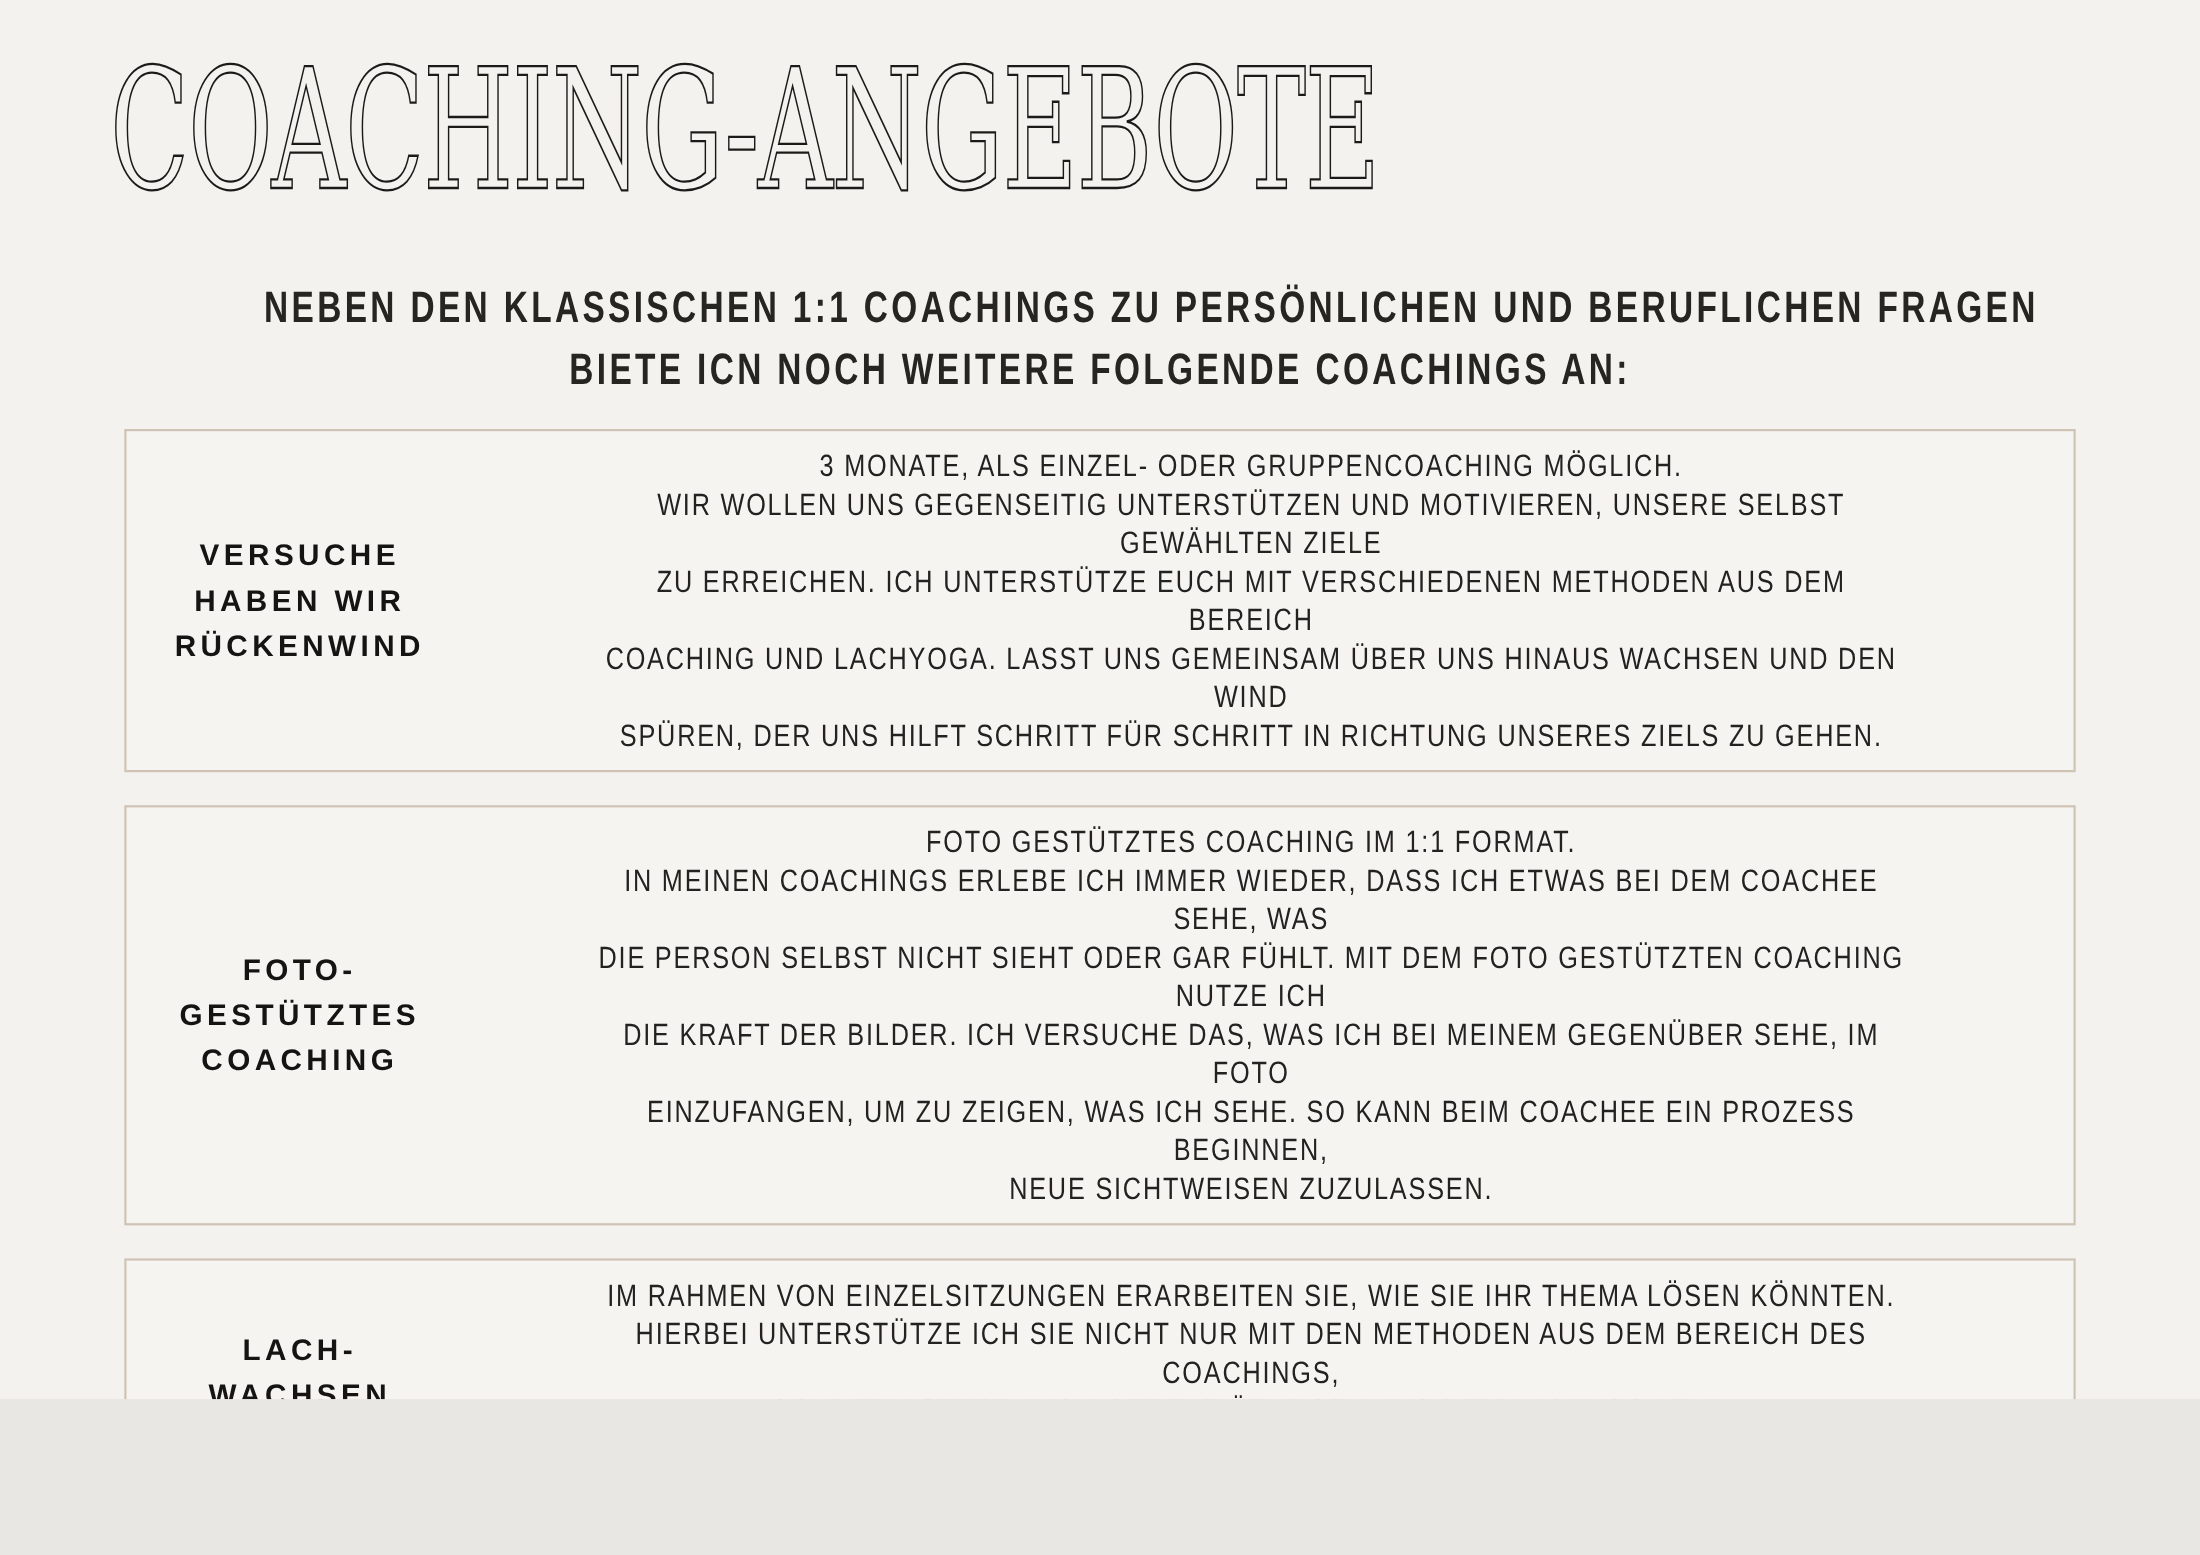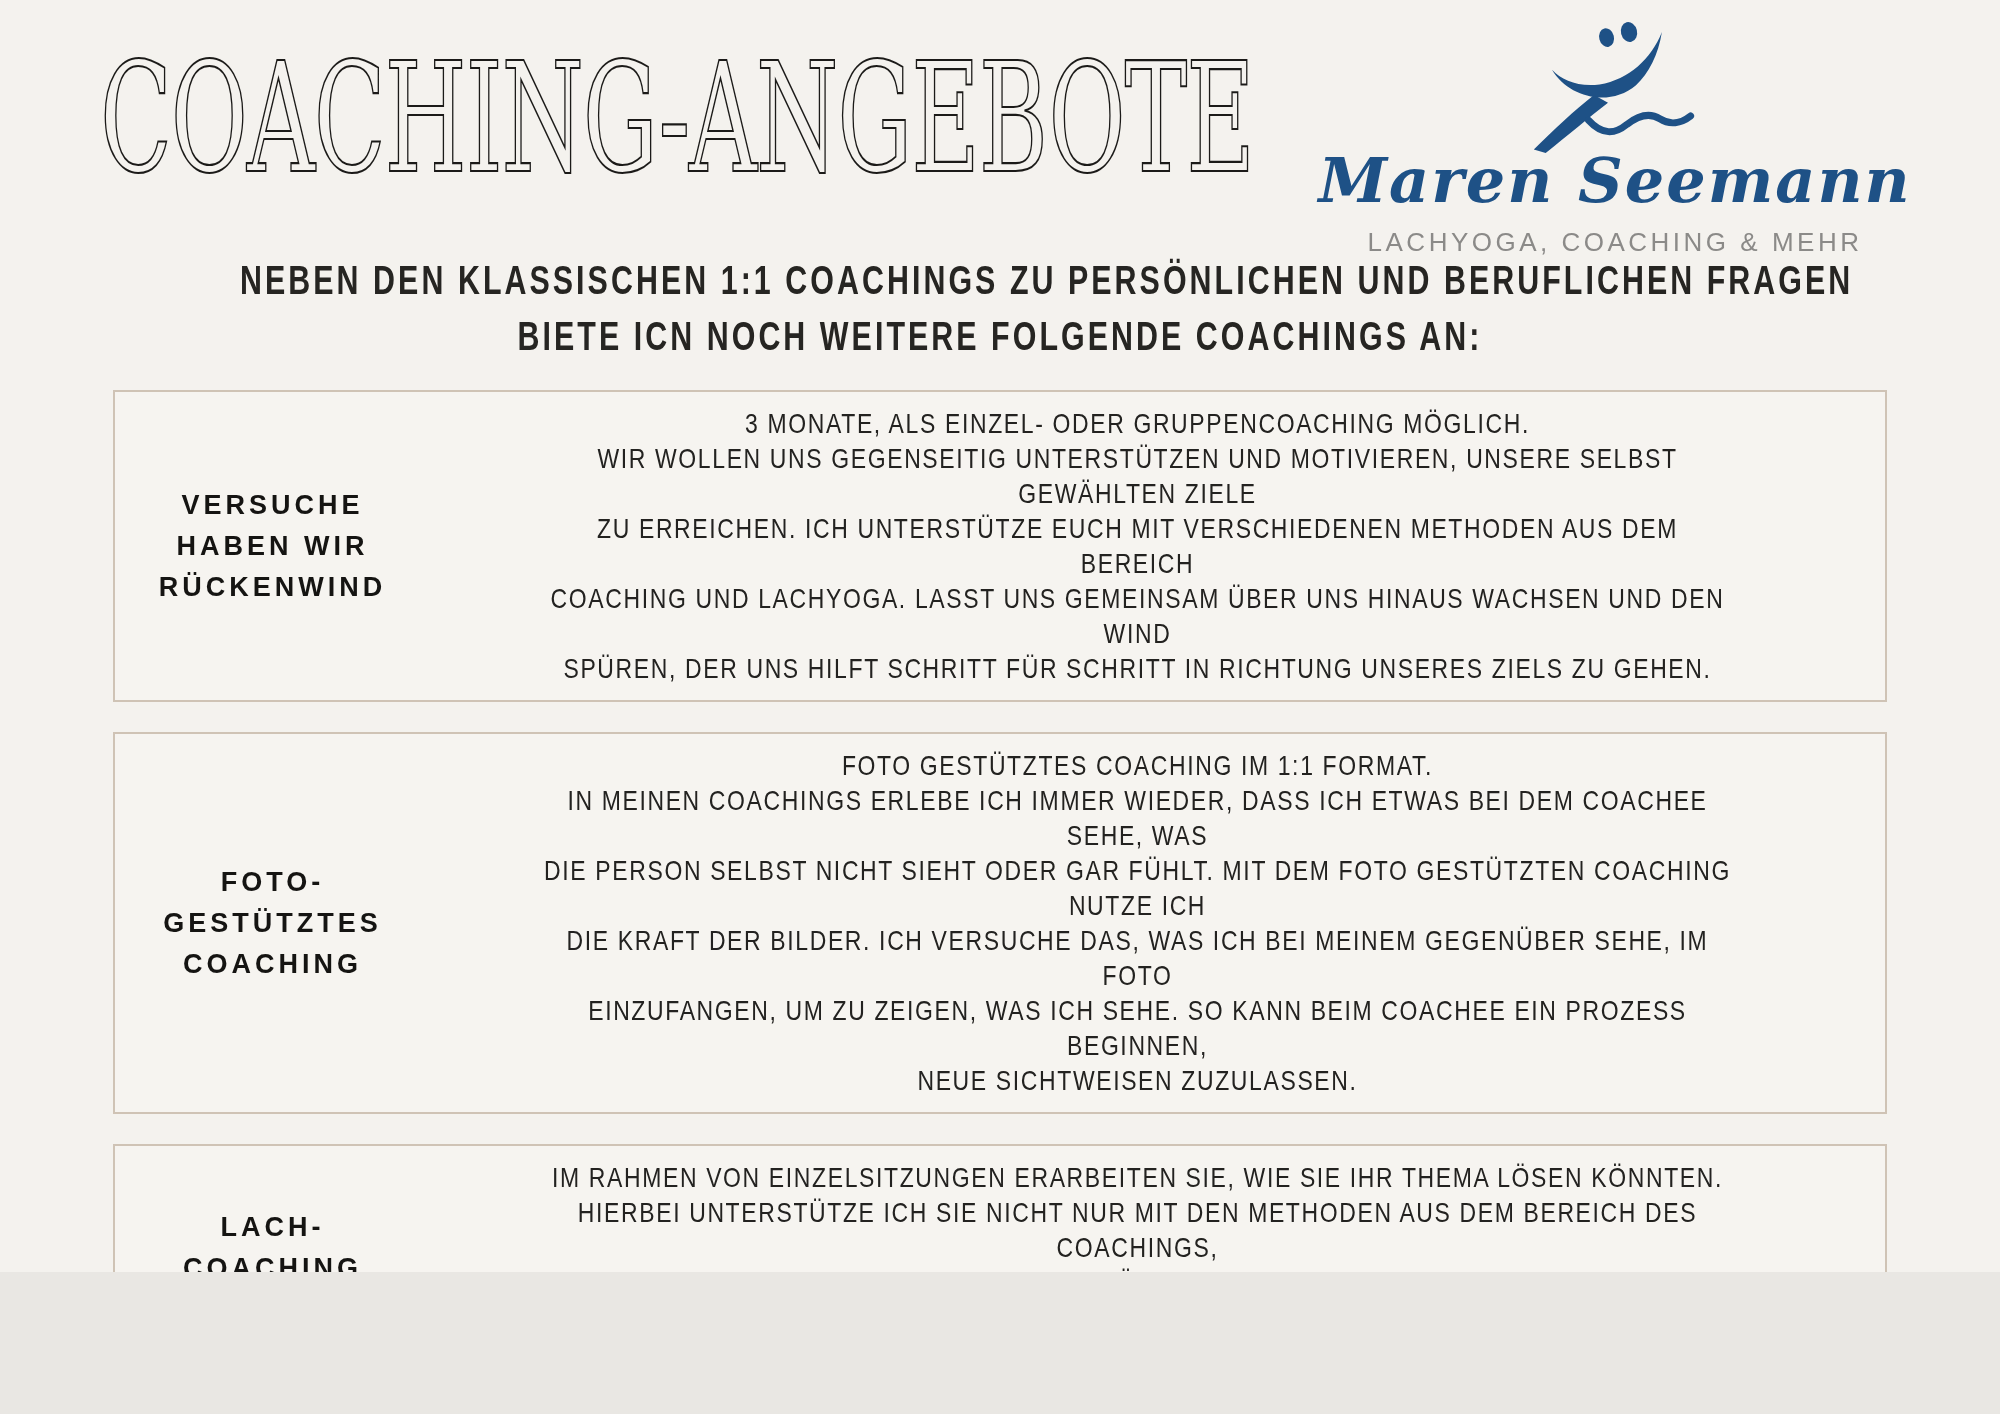--- a/index.html
+++ b/index.html
@@ -101,33 +101,20 @@
   }
 </style>
 </head>
 <body>
 
 <div class="page">
 
   <div class="header-row">
     <div class="page-title">COACHING-ANGEBOTE</div>
 
-    <div class="logo">
-      <svg class="logo-mark" viewBox="0 0 260 200" fill="none" xmlns="http://www.w3.org/2000/svg">
-        <ellipse cx="118" cy="28" rx="10.5" ry="13.5" fill="#1e5186" transform="rotate(-14 118 28)"></ellipse>
-        <ellipse cx="150" cy="20" rx="11.5" ry="14.5" fill="#1e5186" transform="rotate(-14 150 20)"></ellipse>
-        <path d="M40,74 C64,114 122,128 160,96 C178,80 192,52 197,20
-                 C182,58 150,88 108,95 C78,99 54,89 40,74 Z" fill="#1e5186"></path>
-        <path d="M100,110 C72,132 42,160 14,188 L31,193 C62,168 94,141 120,121 Z" fill="#1e5186"></path>
-        <path d="M92,146 C112,168 130,166 147,152 C165,138 180,135 194,144
-                 C208,153 224,151 238,140" stroke="#1e5186" stroke-width="10" stroke-linecap="round" fill="none"></path>
-      </svg>
-      <div class="logo-name">Maren Seemann</div>
-      <div class="logo-tagline">LACHYOGA, COACHING &amp; MEHR</div>
-    </div>
   </div>
 
   <div class="intro">
     <div>NEBEN DEN KLASSISCHEN 1:1 COACHINGS ZU PERSÖNLICHEN UND BERUFLICHEN FRAGEN</div>
     <div>BIETE ICN NOCH WEITERE FOLGENDE COACHINGS AN:</div>
   </div>
 
   <div class="cards">
 
     <div class="card">
@@ -148,21 +135,21 @@
       <div class="card-body">FOTO GESTÜTZTES COACHING IM 1:1 FORMAT.
 IN MEINEN COACHINGS ERLEBE ICH IMMER WIEDER, DASS ICH ETWAS BEI DEM COACHEE SEHE, WAS
 DIE PERSON SELBST NICHT SIEHT ODER GAR FÜHLT. MIT DEM FOTO GESTÜTZTEN COACHING NUTZE ICH
 DIE KRAFT DER BILDER. ICH VERSUCHE DAS, WAS ICH BEI MEINEM GEGENÜBER SEHE, IM FOTO
 EINZUFANGEN, UM ZU ZEIGEN, WAS ICH SEHE. SO KANN BEIM COACHEE EIN PROZESS BEGINNEN,
 NEUE SICHTWEISEN ZUZULASSEN.</div>
     </div>
 
     <div class="card">
       <div class="card-label">LACH-
-COACHING</div>
+WACHSEN</div>
       <div class="card-body">IM RAHMEN VON EINZELSITZUNGEN ERARBEITEN SIE, WIE SIE IHR THEMA LÖSEN KÖNNTEN.
 HIERBEI UNTERSTÜTZE ICH SIE NICHT NUR MIT DEN METHODEN AUS DEM BEREICH DES COACHINGS,
 SONDERN SETZE AUCH GEZIELT ÜBUNGEN AUS DEM LACHYOGA EIN.
 PROBIEREN SIE ES AUS UND ERLEBEN SIE DIE WUNDERBARE WIRKUNG DES LACHENS!</div>
     </div>
 
     <div class="card">
       <div class="card-label">HEIL-
 ERNERGE-
 TISCHES

